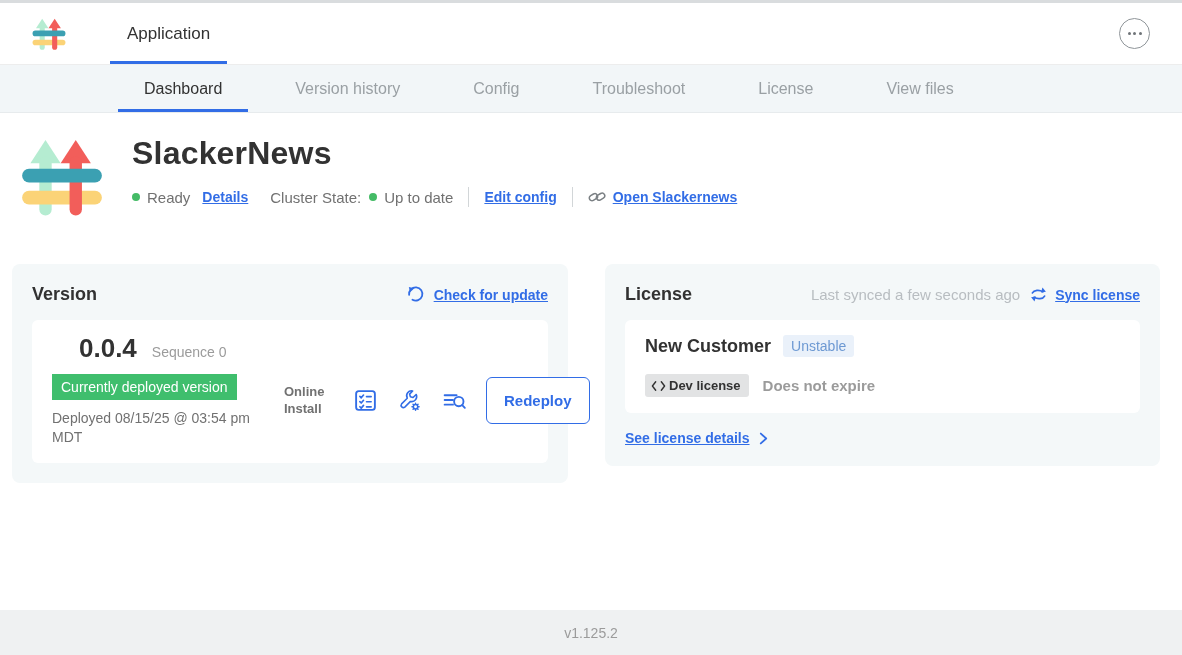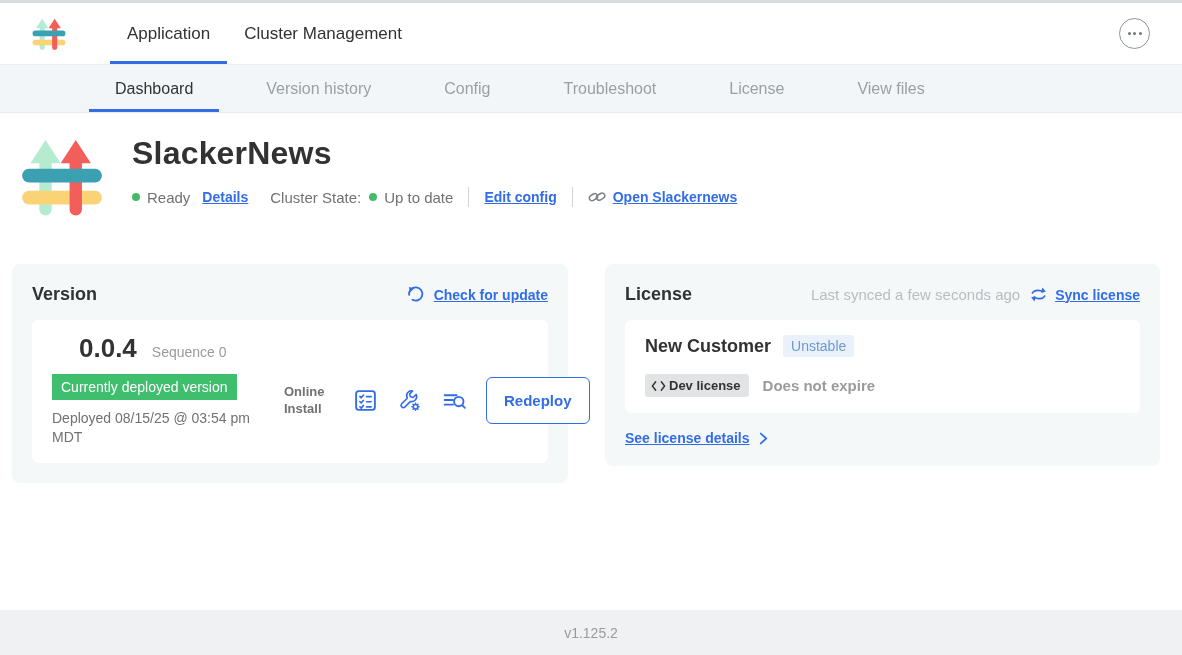--- a/index.html
+++ b/index.html
@@ -27,21 +27,21 @@
   }
   .menu-btn {
     margin-left:auto; align-self:center; width:31px; height:31px; border-radius:50%;
     border:1px solid #8f9599; display:flex; align-items:center; justify-content:center;
     gap:2.5px; cursor:pointer; background:#fff;
   }
   .menu-btn i { width:3px; height:3px; border-radius:50%; background:#6f7478; }
 
   
   .subnav {
-    height:48px; flex:none; background:#f2f6f8; display:flex; padding-left:89px;
+    height:48px; flex:none; background:#f2f6f8; display:flex; padding-left:118px;
     border-bottom:1px solid #e7ebed;
   }
   .subnav-item {
     display:flex; align-items:center; padding:0 26px; margin-right:21px;
     font-size:16px; color:#9aa0a4; cursor:pointer; position:relative; white-space:nowrap;
   }
   .subnav-item.active { color:#323232; }
   .subnav-item.active::after {
     content:""; position:absolute; left:0; right:0; bottom:0; height:3px; background:#326de6;
   }
@@ -119,23 +119,20 @@
     <polygon points="7,22 18,5 29,22" fill="#b5ecd1"></polygon>
     <rect x="13.5" y="17" width="9" height="43" rx="4.5" fill="#b5ecd1"></rect>
     <rect x="1" y="42" width="58" height="10" rx="5" fill="#fbd377"></rect>
     <polygon points="29,22 40,5 51,22" fill="#f25e5a"></polygon>
     <rect x="35.5" y="17" width="9" height="43" rx="4.5" fill="#f25e5a"></rect>
     <rect x="1" y="26" width="58" height="10" rx="5" fill="#3ba0b2"></rect>
   </svg>
   <div class="top-tabs">
     <div class="top-tab active">
       <span>Application</span>
-    </div>
-    <div class="top-tab">
-      <span>Cluster Management</span>
     </div>
   </div>
   <div class="menu-btn">
     <i></i>
       <i></i>
       <i></i>
   </div>
 </div>
 
 <div class="subnav">

